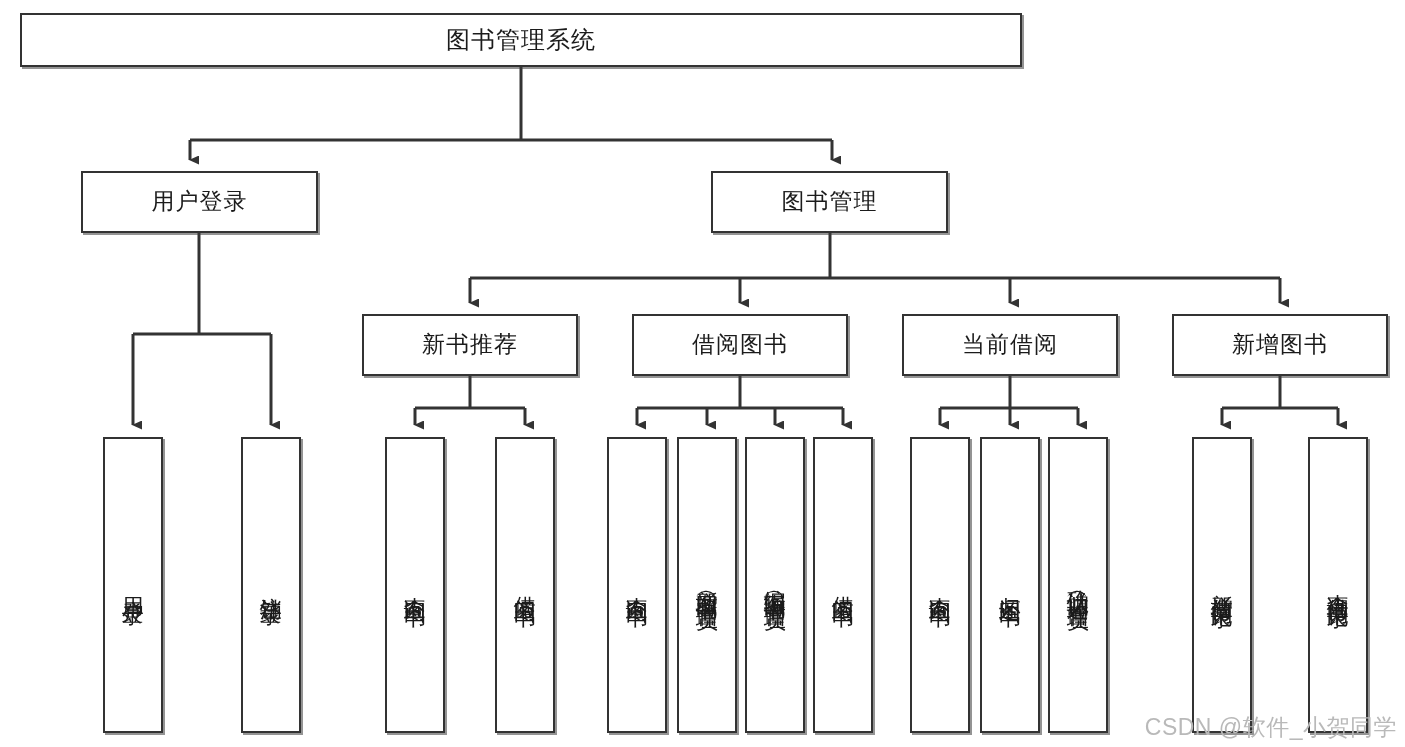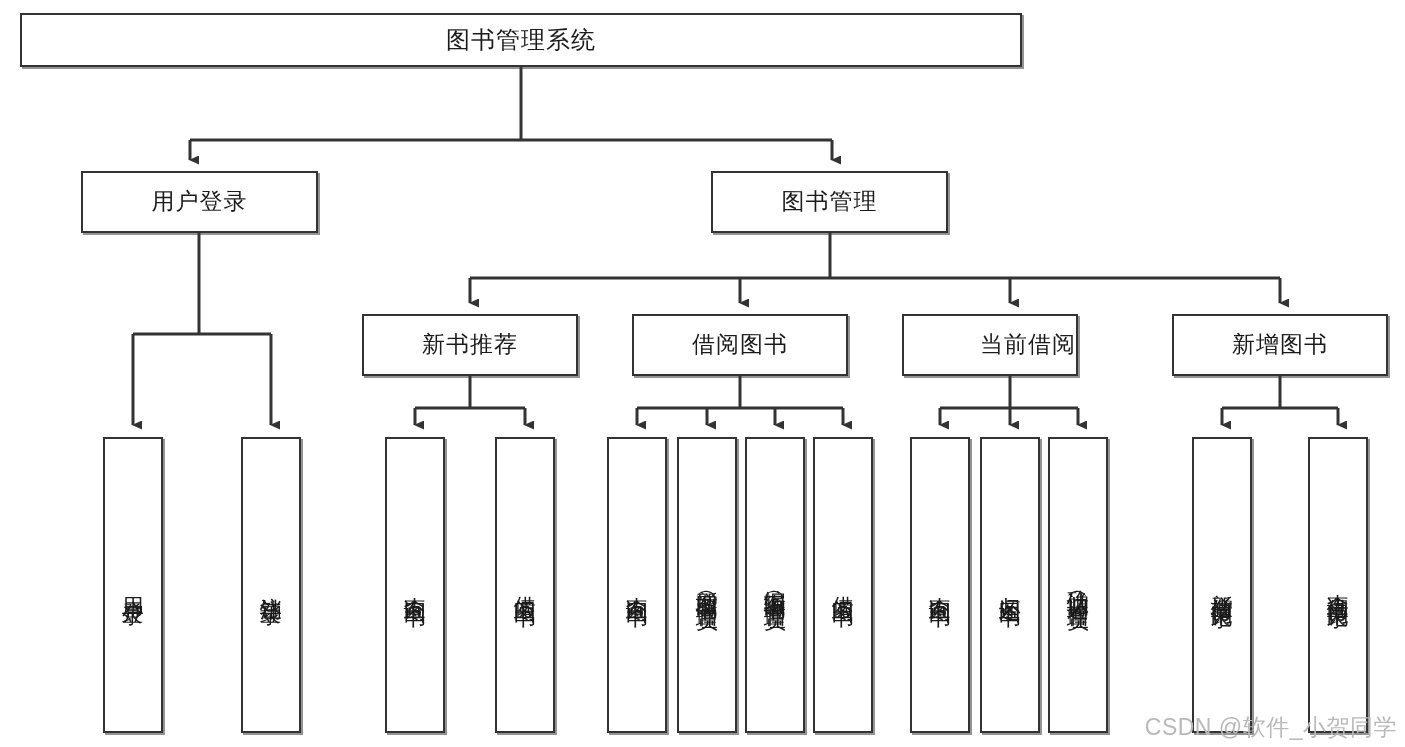--- a/index.html
+++ b/index.html
@@ -133,21 +133,21 @@
   <div class="node h" style="left:711px; top:171px; width:237px; height:62px;">
     <span>图书管理</span>
   </div>
 
   <div class="node h" style="left:362px; top:314px; width:216px; height:62px;">
     <span>新书推荐</span>
   </div>
   <div class="node h" style="left:632px; top:314px; width:216px; height:62px;">
     <span>借阅图书</span>
   </div>
-  <div class="node h" style="left:902px; top:314px; width:176px; height:62px;justify-content:flex-end;">
+  <div class="node h" style="left:902px; top:314px; width:216px; height:62px;">
     <span>当前借阅</span>
   </div>
   <div class="node h" style="left:1172px; top:314px; width:216px; height:62px;">
     <span>新增图书</span>
   </div>
 
   <div class="node v" style="left:103px; top:437px; width:60px; height:296px;">
     <span>用户登录</span>
   </div>
   <div class="node v" style="left:241px; top:437px; width:60px; height:296px;">

